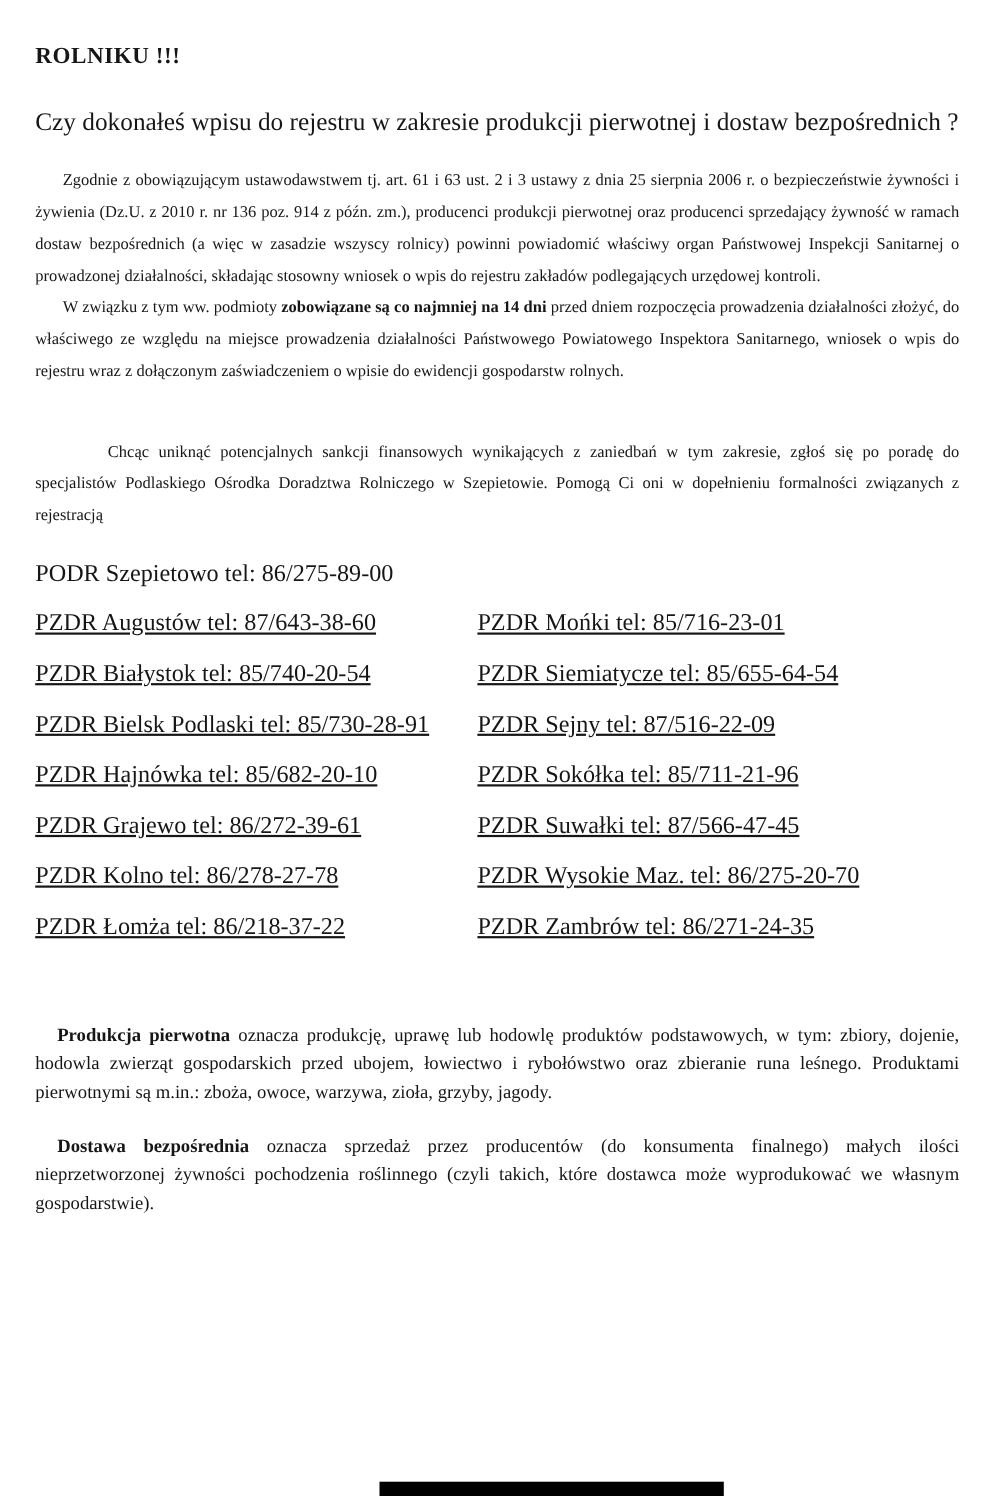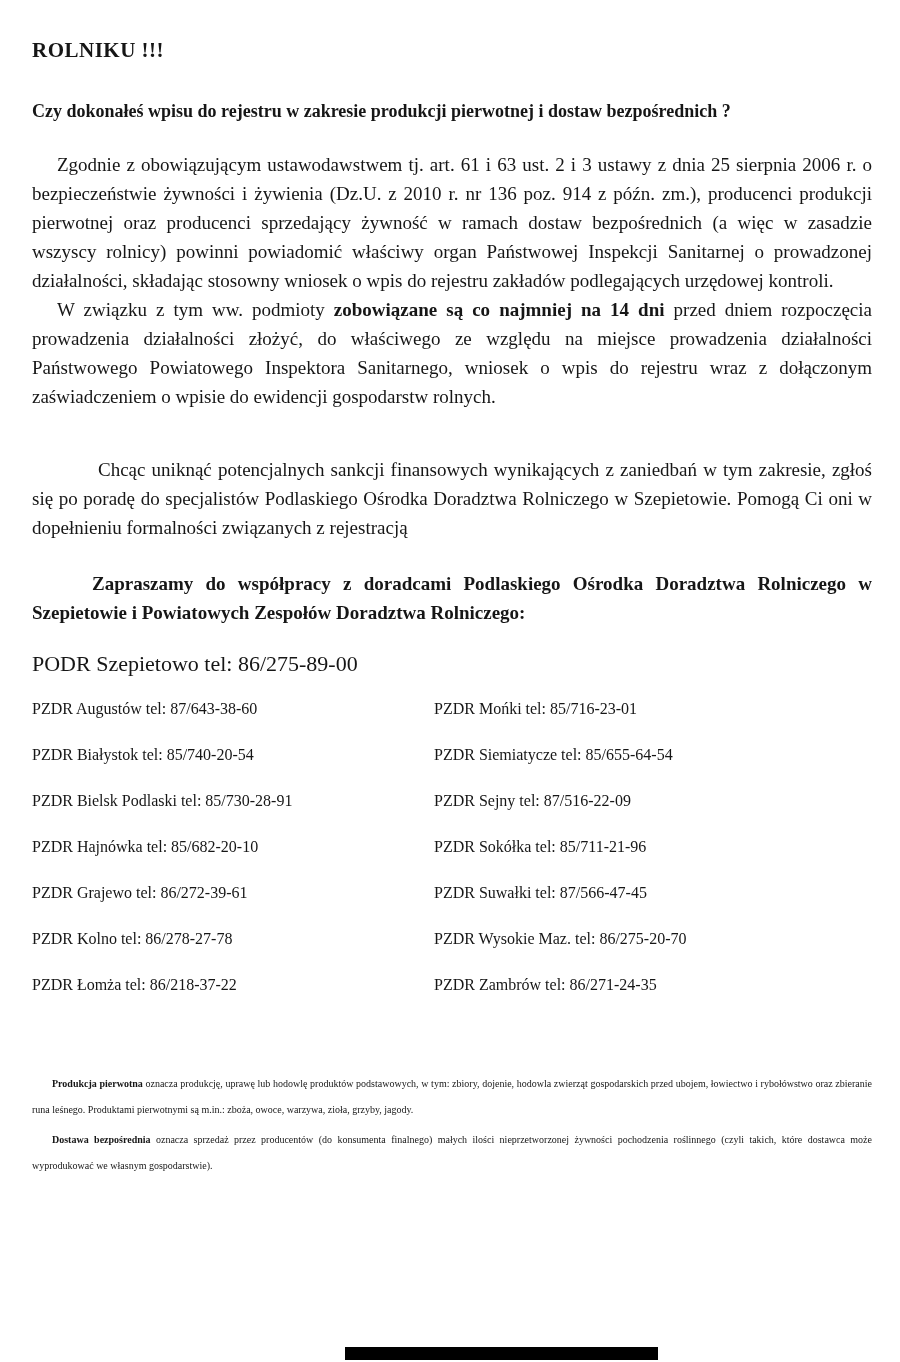--- a/index.html
+++ b/index.html
@@ -14,27 +14,27 @@
   }
   .doc { padding: 38px 28px 0 32px; }
 
   .title {
     font-size: 21px;
     font-weight: bold;
     margin: 0;
     letter-spacing: 0.5px;
   }
   .heading {
-    font-size: 18px;
-    font-weight: bold;
+    font-size: 23px;
+    font-weight: normal;
     line-height: 30px;
     margin: 33px 0 0 0;
   }
   .body {
-    font-size: 19px;
+    font-size: 15px;
     line-height: 29px;
     text-align: justify;
     margin: 0;
   }
   .first { margin-top: 24px; }
   .ind { text-indent: 25px; }
   .b { font-weight: bold; font-family: Liberation Serif, serif; }
   .advice { margin-top: 44px; text-indent: 66px; }
   .invitation { margin-top: 27px; text-indent: 60px; }
   .podr {
@@ -42,34 +42,35 @@
     font-size: 22px;
     line-height: 22px;
   }
   .cols {
     display: flex;
     margin-top: 24px;
   }
   .col-left { width: 402px; }
   .col-right { flex: 1; }
   .entry {
-    font-size: 16px;
+    font-size: 22px;
     line-height: 20px;
     margin-bottom: 26px;
     white-space: nowrap;
+    text-decoration: underline;
   }
   .foot {
-    font-size: 10px;
+    font-size: 17px;
     line-height: 26px;
     text-align: justify;
     text-indent: 20px;
     margin: 0;
   }
   .foot-1 { margin-top: 50px; }
-  .foot-2 { margin-top: 4px; }
+  .foot-2 { margin-top: 23px; }
   .scan-bar {
     position: absolute;
     left: 345px;
     top: 1347px;
     width: 313px;
     height: 13px;
     background: #000000;
   }
 </style>
 </head>
@@ -82,21 +83,20 @@
   <h2 class="heading">Czy dokonałeś wpisu do rejestru w zakresie produkcji pierwotnej i dostaw bezpośrednich ?</h2>
 
   <p class="body ind first">Zgodnie z obowiązującym ustawodawstwem tj. art. 61 i 63 ust. 2 i 3 ustawy z dnia 25 sierpnia 2006 r. o bezpieczeństwie żywności i żywienia (Dz.U. z 2010 r. nr 136 poz. 914 z późn. zm.), producenci produkcji pierwotnej oraz producenci sprzedający żywność w ramach dostaw bezpośrednich (a więc w zasadzie wszyscy rolnicy) powinni powiadomić właściwy organ Państwowej Inspekcji Sanitarnej o prowadzonej działalności, składając stosowny wniosek o wpis do rejestru zakładów podlegających urzędowej kontroli.</p>
 
   <p class="body ind"><span>W związku z tym ww. podmioty </span><span class="b">zobowiązane są co najmniej na 14 dni</span><span> przed dniem rozpoczęcia prowadzenia działalności złożyć, do właściwego ze względu na miejsce prowadzenia działalności Państwowego Powiatowego Inspektora Sanitarnego, wniosek o wpis do rejestru wraz z dołączonym zaświadczeniem o wpisie do ewidencji gospodarstw rolnych.</span></p>
 
 
 
   <p class="body advice">Chcąc uniknąć potencjalnych sankcji finansowych wynikających z zaniedbań w tym zakresie, zgłoś się po poradę do specjalistów Podlaskiego Ośrodka Doradztwa Rolniczego w Szepietowie. Pomogą Ci oni w dopełnieniu formalności związanych z rejestracją</p>
 
-  <p class="body b invitation">Zapraszamy do współpracy z doradcami Podlaskiego Ośrodka Doradztwa Rolniczego w Szepietowie i Powiatowych Zespołów Doradztwa Rolniczego:</p>
 
   <p class="podr">PODR Szepietowo  tel: 86/275-89-00</p>
 
   <div class="cols">
     <div class="col-left">
       <div class="entry">PZDR Augustów tel: 87/643-38-60</div>
       <div class="entry">PZDR Białystok tel: 85/740-20-54</div>
       <div class="entry">PZDR Bielsk Podlaski tel: 85/730-28-91</div>
       <div class="entry">PZDR Hajnówka tel: 85/682-20-10</div>
       <div class="entry">PZDR Grajewo tel: 86/272-39-61</div>

